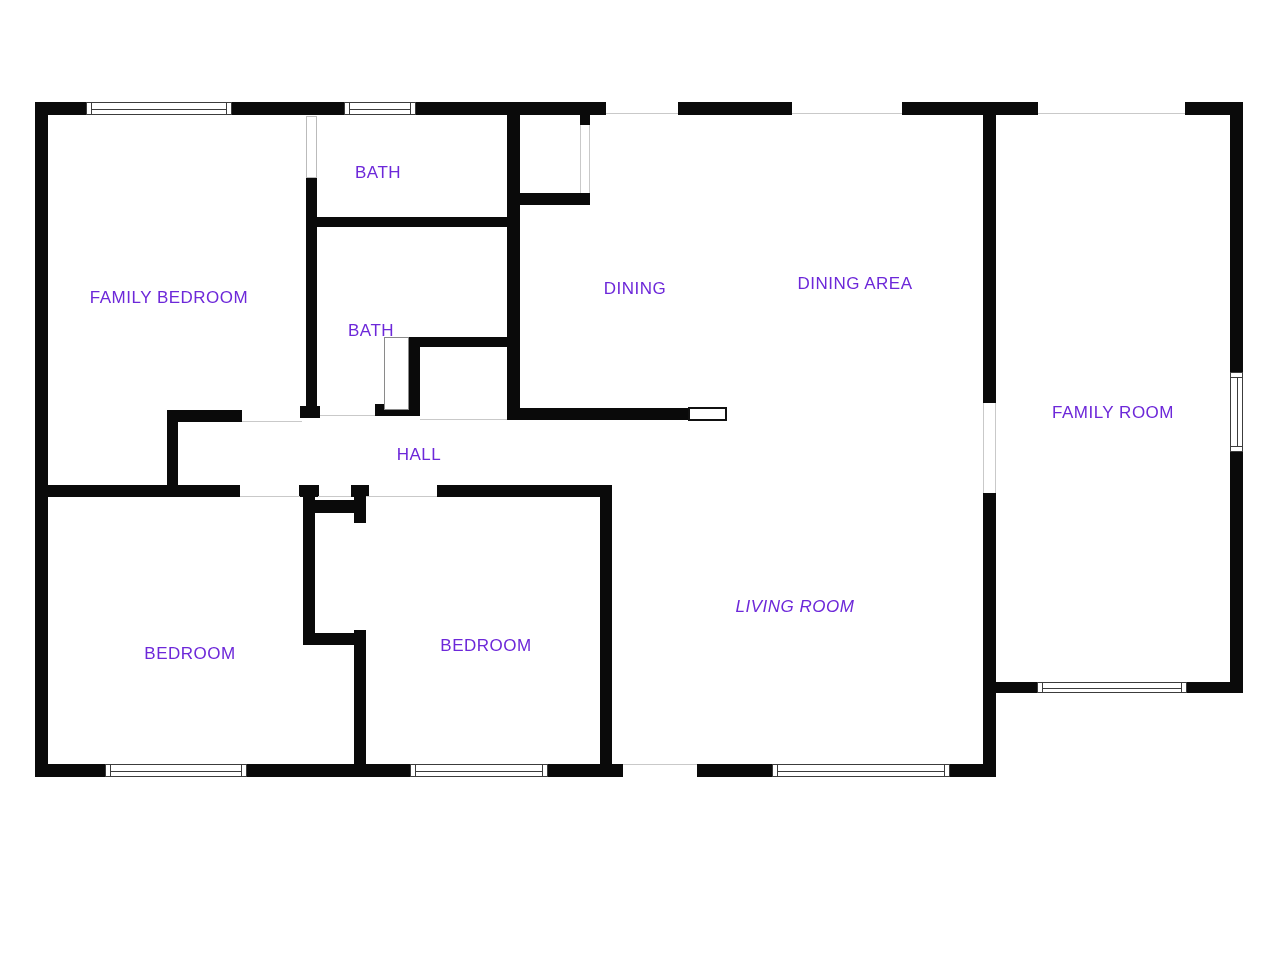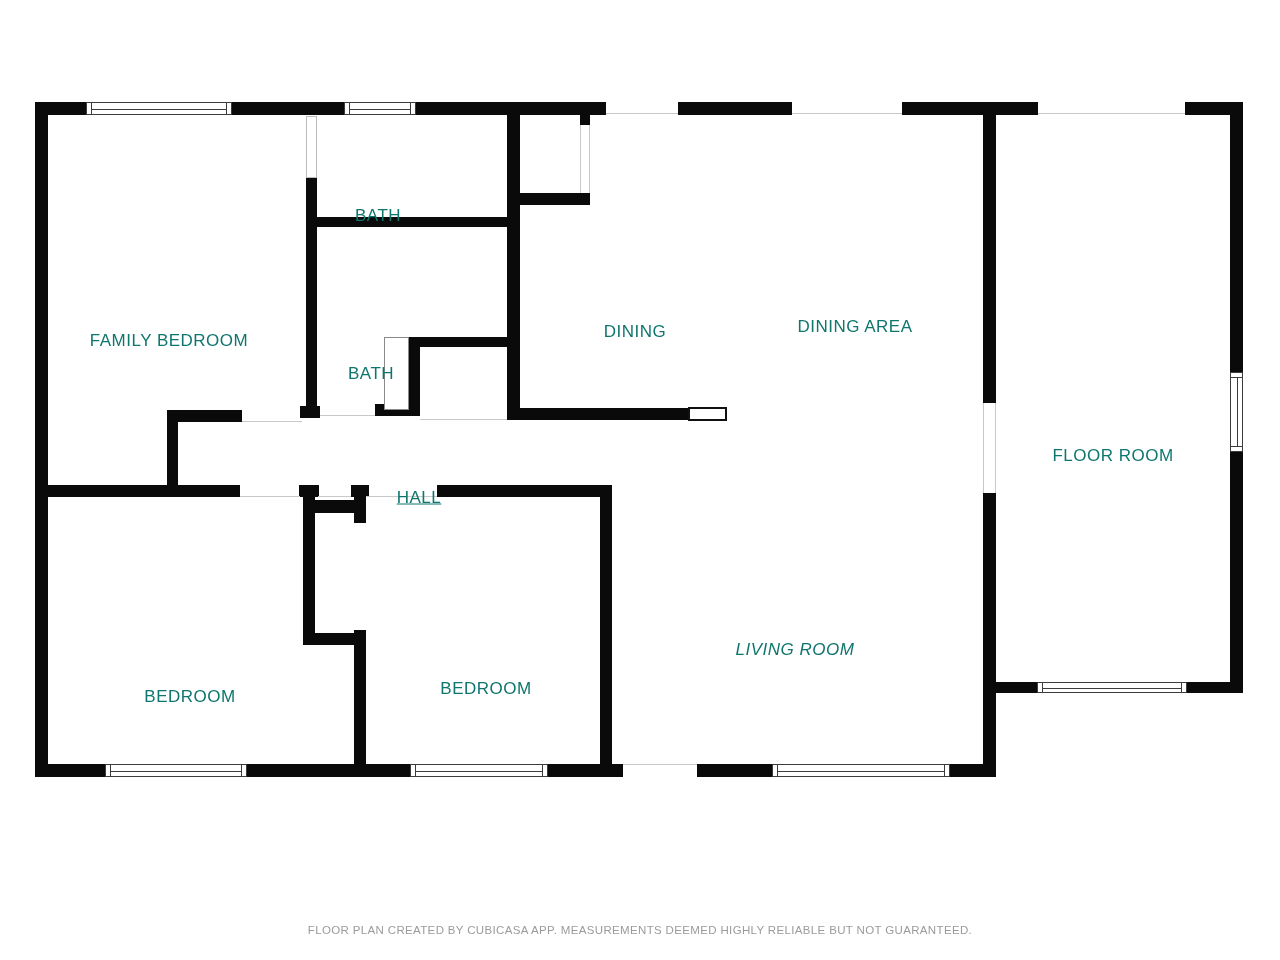--- a/index.html
+++ b/index.html
@@ -14,21 +14,21 @@
   .win.h .e2{right:4px;top:0;bottom:0;width:1px;}
   .win.h .mid{left:5px;right:5px;top:50%;height:1px;}
   .win.v .e1{top:4px;left:0;right:0;height:1px;}
   .win.v .e2{bottom:4px;left:0;right:0;height:1px;}
   .win.v .mid{top:5px;bottom:5px;left:50%;width:1px;}
   .door{position:absolute;background:#ffffff;border:1px solid #8a8a8a;box-sizing:border-box;}
   .counter{position:absolute;background:#ffffff;border:2px solid #111111;box-sizing:border-box;}
   .oline{position:absolute;background:#c9c9c9;}
   .room-label{
     position:absolute;transform:translate(-50%,-50%);
-    font-size:17px;line-height:1;letter-spacing:0.5px;color:#0f766e;white-space:nowrap;margin-top:43px;
+    font-size:17px;line-height:1;letter-spacing:0.5px;color:#6d28d9;white-space:nowrap;
   }
   .footer-note{
     position:absolute;left:50%;top:924px;transform:translateX(-50%);
     font-size:11.5px;letter-spacing:0.35px;color:#9b9b9b;white-space:nowrap;
   }
 </style>
 </head>
 <body>
 
 <div class="canvas">
@@ -128,21 +128,20 @@
   <div class="oline" style="left:983px;top:403px;width:1px;height:90px;"></div>
   <div class="oline" style="left:995px;top:403px;width:1px;height:90px;"></div>
   <div class="oline" style="left:580px;top:125px;width:1px;height:68px;"></div>
   <div class="oline" style="left:589px;top:125px;width:1px;height:68px;"></div>
 
   <span class="room-label" style="left:169px;top:297px;">FAMILY BEDROOM</span>
   <span class="room-label" style="left:378px;top:172px;">BATH</span>
   <span class="room-label" style="left:371px;top:330px;">BATH</span>
   <span class="room-label" style="left:635px;top:288px;">DINING</span>
   <span class="room-label" style="left:855px;top:283px;">DINING AREA</span>
-  <span class="room-label" style="left:1113px;top:412px;">FLOOR ROOM</span>
-  <span class="room-label" style="left:419px;top:454px;text-decoration:underline;">HALL</span>
+  <span class="room-label" style="left:1113px;top:412px;">FAMILY ROOM</span>
+  <span class="room-label" style="left:419px;top:454px;">HALL</span>
   <span class="room-label" style="left:190px;top:653px;">BEDROOM</span>
   <span class="room-label" style="left:486px;top:645px;">BEDROOM</span>
   <span class="room-label" style="left:795px;top:606px;font-style:italic;">LIVING ROOM</span>
 
-  <div class="footer-note">FLOOR PLAN CREATED BY CUBICASA APP. MEASUREMENTS DEEMED HIGHLY RELIABLE BUT NOT GUARANTEED.</div>
 
 </div>
 
 </body></html>

